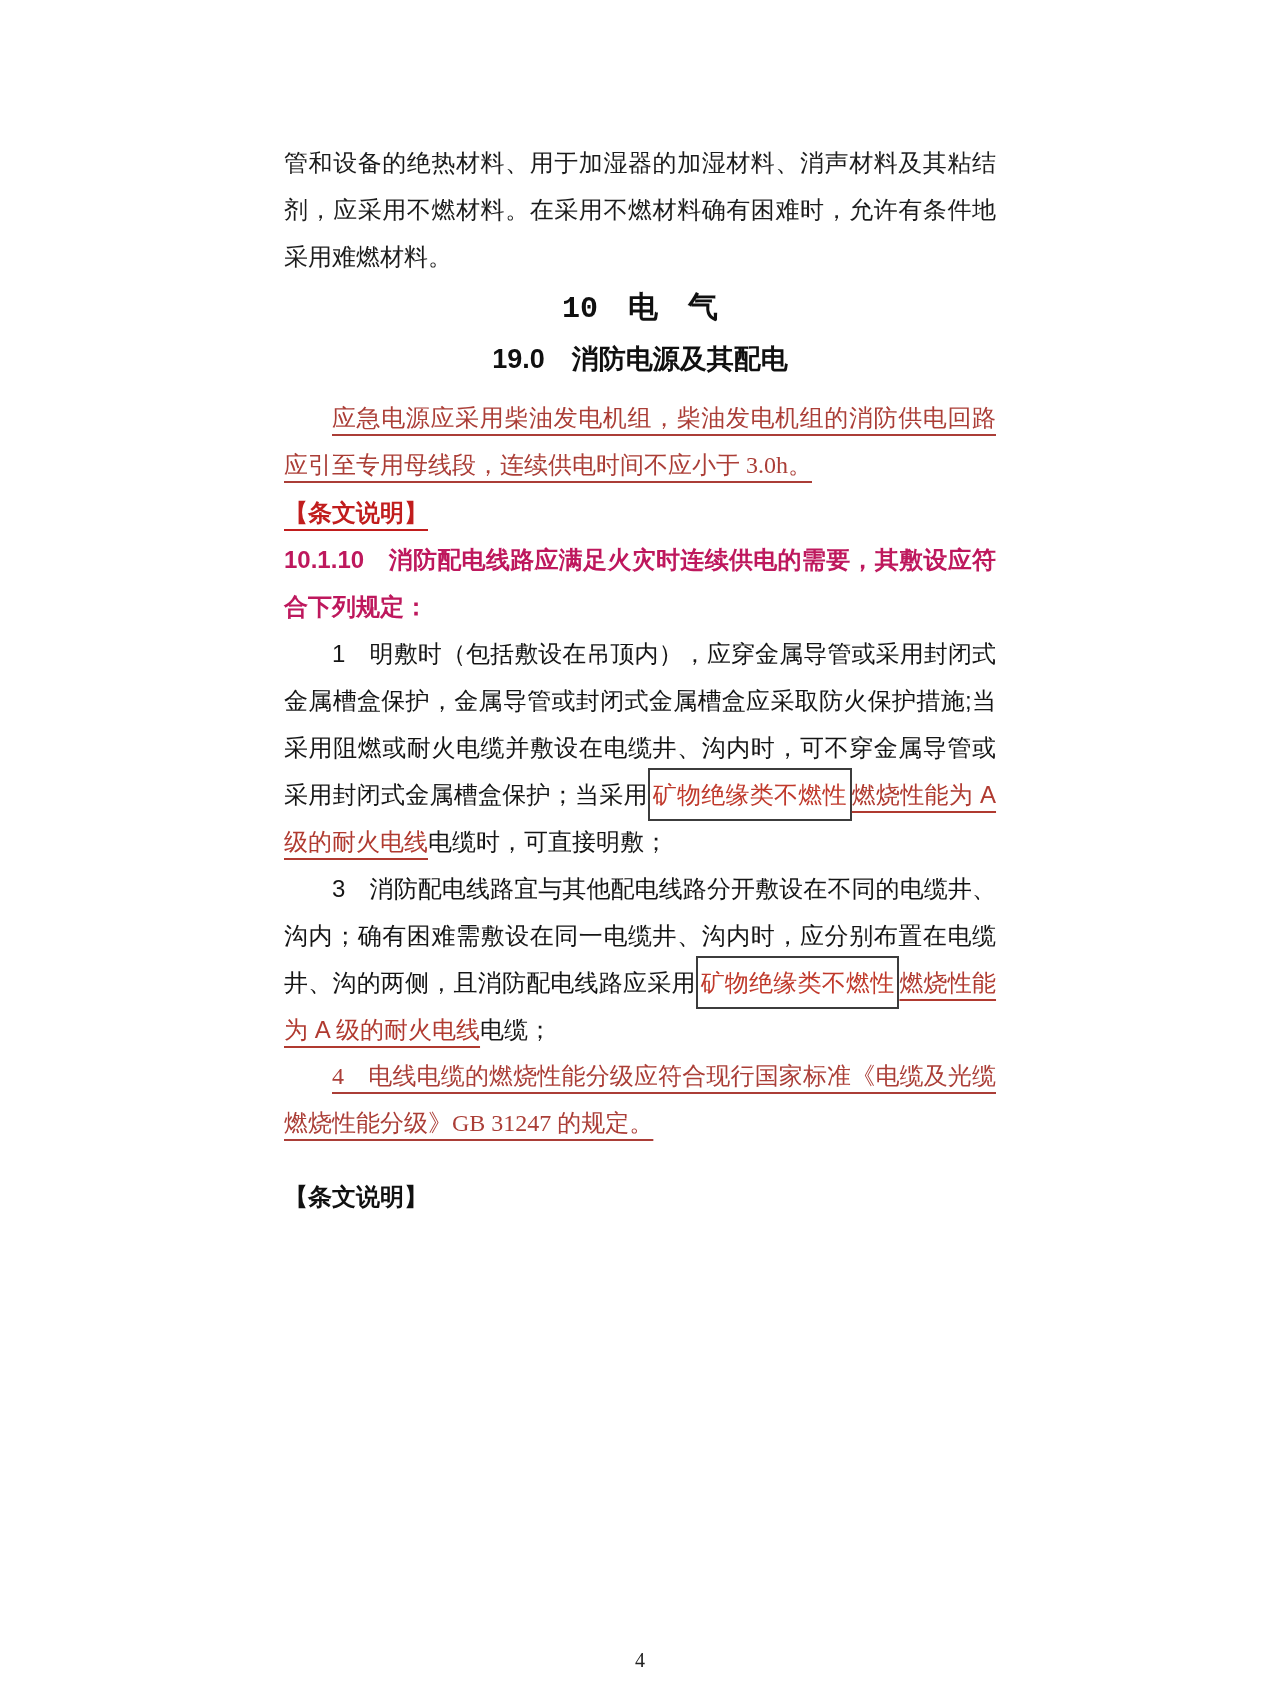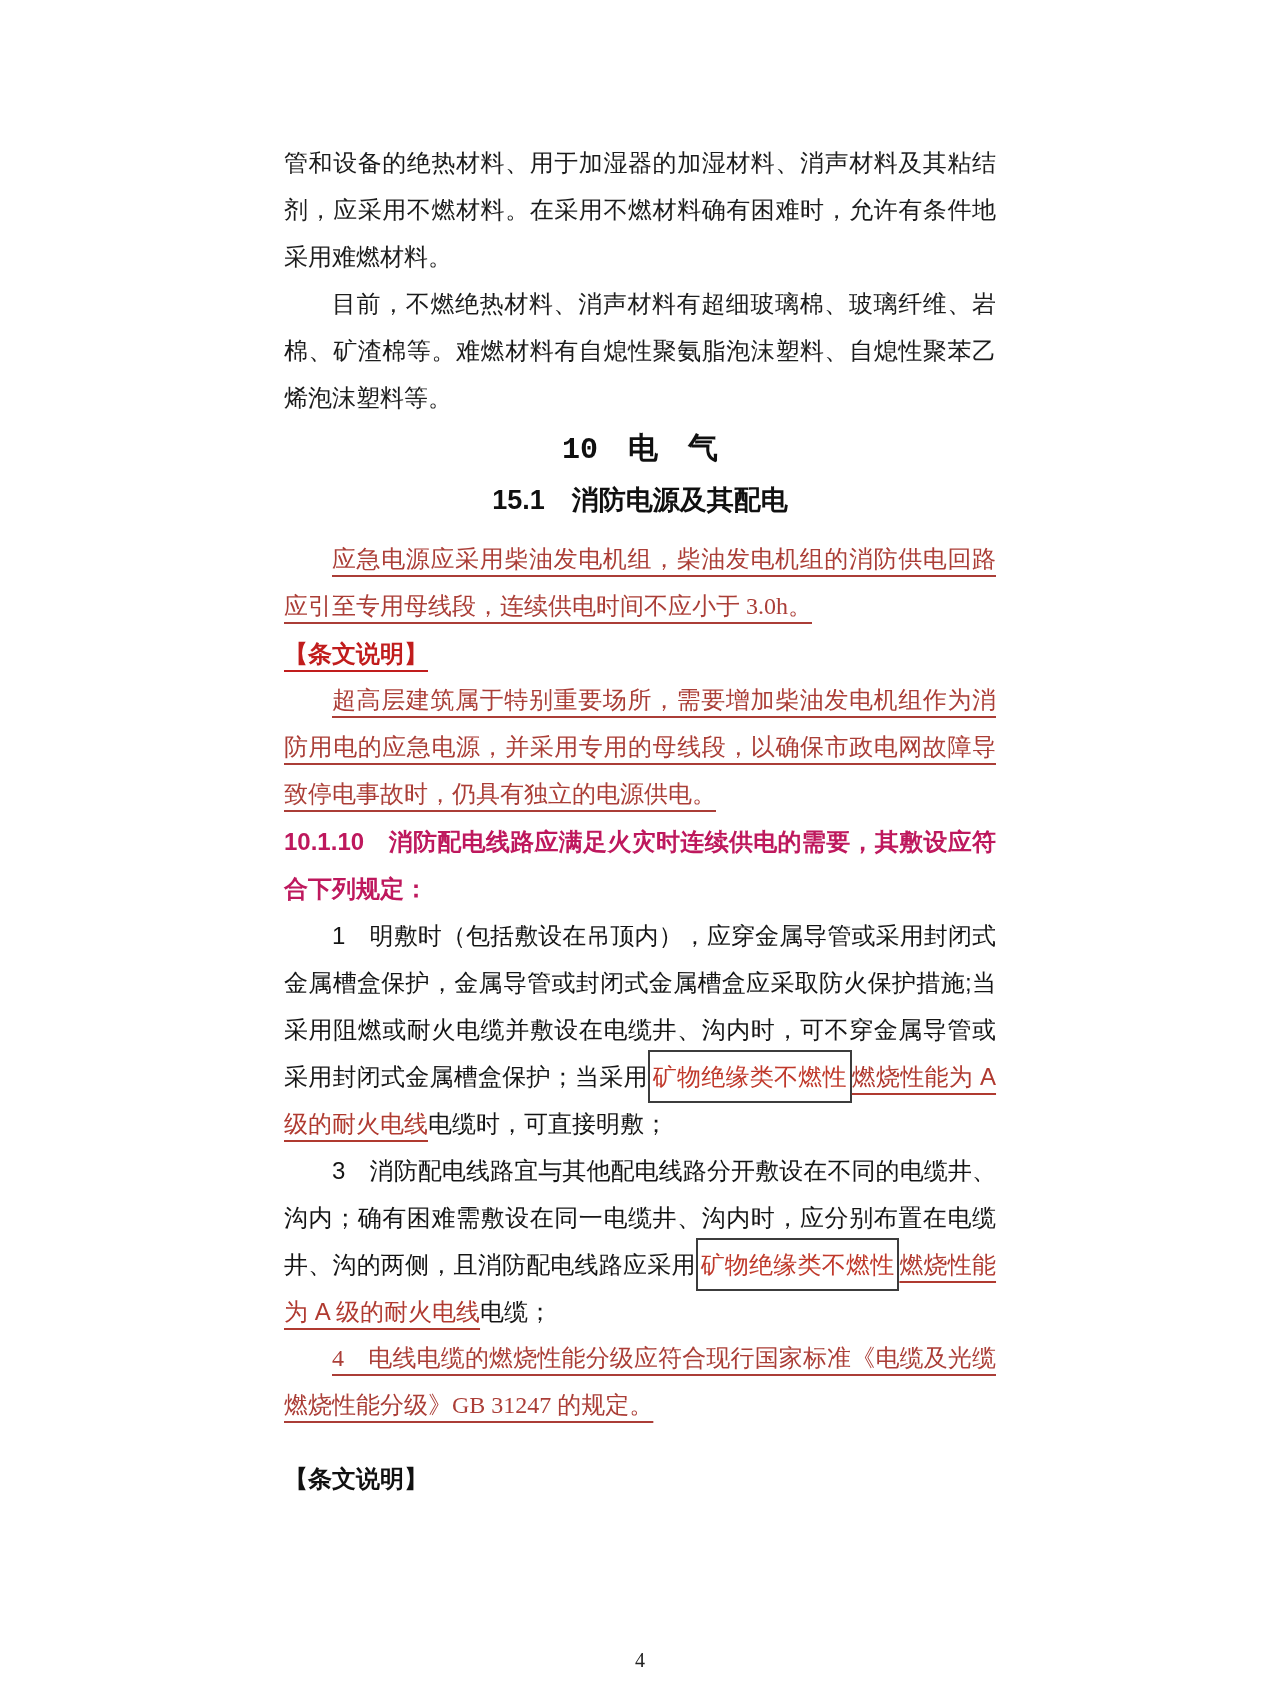--- a/index.html
+++ b/index.html
@@ -95,33 +95,31 @@
   }
 </style>
 </head>
 <body>
 
 <div class="page">
 
   <p class="serif">管和设备的绝热材料、用于加湿器的加湿材料、消声材料及其粘结剂，应采用不燃材料。在采用不燃材料确有困难时，允许有条件地采用难燃材料。</p>
 
 
-  <p class="serif ti">目前，不燃绝热材料、消声材料有超细玻璃棉、玻璃纤维、岩棉、矿渣棉等。难燃材料有自熄性聚氨脂泡沫塑料、自熄性聚苯乙烯泡沫塑料等。</p>
 
   <p class="chapter-heading">10　电　气</p>
 
-  <p class="section-heading">15.1　消防电源及其配电</p>
+  <p class="section-heading">19.0　消防电源及其配电</p>
 
 
   <p class="red u serif ti">应急电源应采用柴油发电机组，柴油发电机组的消防供电回路应引至专用母线段，连续供电时间不应小于 3.0h。</p>
 
   <p class="label-red u">【条文说明】</p>
 
 
-  <p class="red u serif ti">超高层建筑属于特别重要场所，需要增加柴油发电机组作为消防用电的应急电源，并采用专用的母线段，以确保市政电网故障导致停电事故时，仍具有独立的电源供电。</p>
 
   <p class="clause-black">10.1.10　消防配电线路应满足火灾时连续供电的需要，其敷设应符合下列规定：</p>
 
   <p class="item-black ti">
     <span>1　明敷时（包括敷设在吊顶内），应穿金属导管或采用封闭式金属槽盒保护，金属导管或封闭式金属槽盒应采取防火保护措施;当采用阻燃或耐火电缆并敷设在电缆井、沟内时，可不穿金属导管或采用封闭式金属槽盒保护；当采用</span><span class="boxed">矿物绝缘类不燃性</span><span class="rev-underline">燃烧性能为 A 级的耐火电线</span><span>电缆时，可直接明敷；</span>
   </p>
 
 
   <p class="item-black ti">
     <span>3　消防配电线路宜与其他配电线路分开敷设在不同的电缆井、沟内；确有困难需敷设在同一电缆井、沟内时，应分别布置在电缆井、沟的两侧，且消防配电线路应采用</span><span class="boxed">矿物绝缘类不燃性</span><span class="rev-underline">燃烧性能为 A 级的耐火电线</span><span>电缆；</span>

